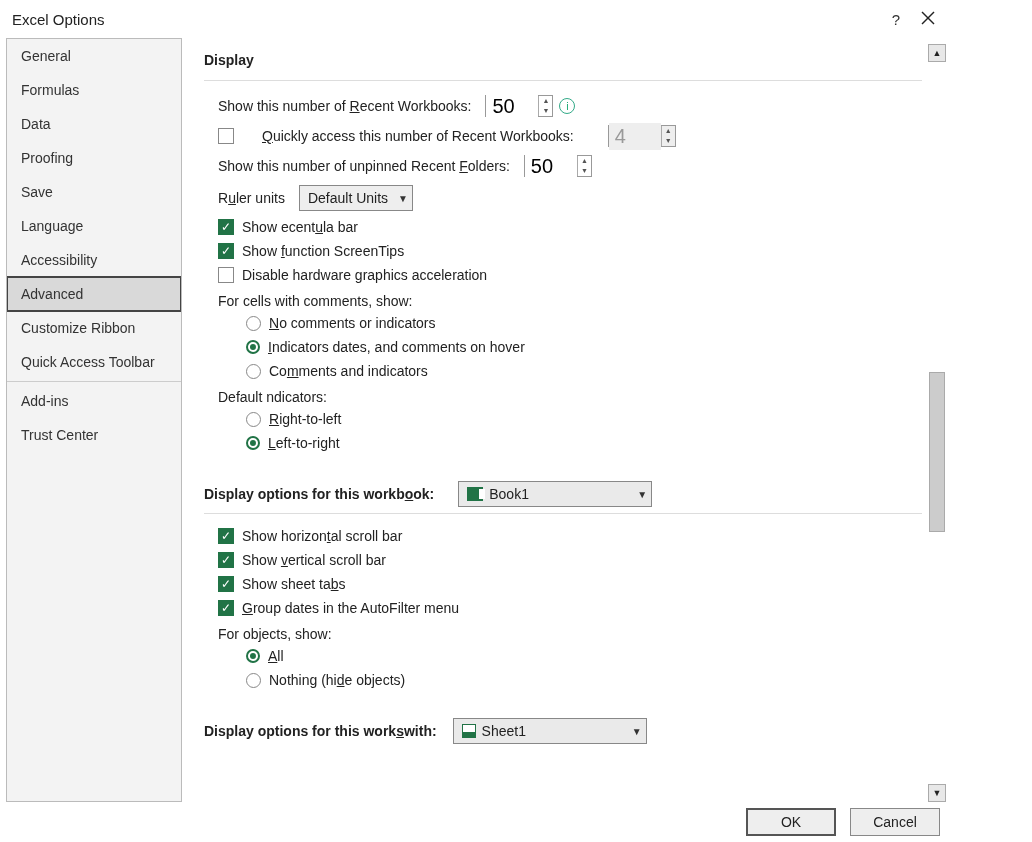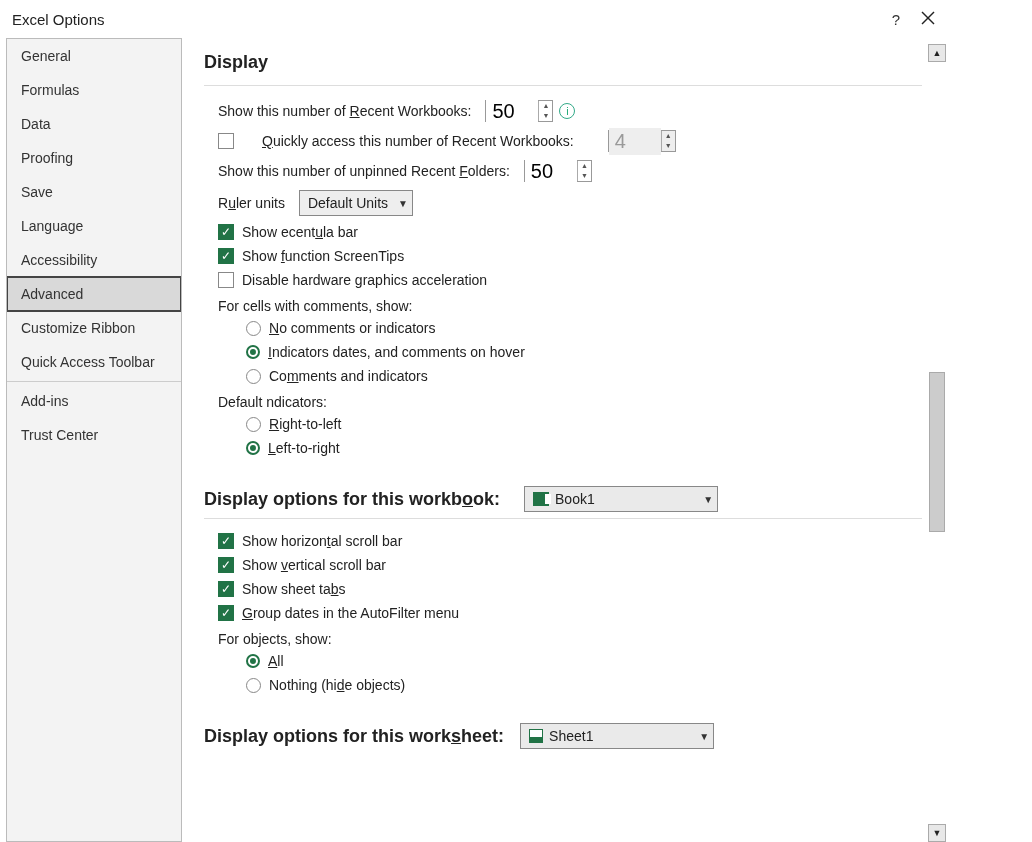--- a/index.html
+++ b/index.html
@@ -13,21 +13,21 @@
   .sidebar { width:176px; border:1px solid #bbb; background:#f3f3f3; overflow:hidden;}
   .sidebar-item { padding:9px 14px; cursor:pointer; color:#333; }
   .sidebar-item.sel { background:#d9d9d9; border:2px solid #444; margin:-1px; padding:8px 13px; }
   .sidebar-sep { border-top:1px solid #ccc; margin:2px 0; }
   .content { flex:1; display:flex; padding:6px 4px 0 22px; min-height:0;}
   .scroll { flex:1; overflow:hidden; position:relative; padding-right:6px; }
   .vscroll { width:18px; display:flex; flex-direction:column; }
   .vscroll .btn { height:18px; border:1px solid #aaa; background:#e8e8e8; display:flex; align-items:center; justify-content:center; font-size:9px; cursor:pointer;}
   .vscroll .track { flex:1; background:transparent; position:relative; }
   .vscroll .thumb { position:absolute; left:1px; right:1px; top:310px; height:160px; background:#ccc; border:1px solid #aaa; cursor:pointer;}
-  .section-title { font-weight:600; font-size:18px; padding:8px 0 10px 0; }
+  .section-title { font-weight:600; font-size:14px; padding:8px 0 10px 0; }
   .hr { border-top:1px solid #ddd; margin:2px 0 10px 0; }
   .row { display:flex; align-items:center; padding:4px 0; }
   .row.label-only { padding:6px 0 2px 0;}
   .indent { padding-left:28px; }
   .spin { display:inline-flex; align-items:center; border:1px solid #999; height:22px; background:#fff; }
   .spin input { border:none; width:52px; padding:2px 6px; font-size:20px; outline:none; }
   .spin .arrows { display:flex; flex-direction:column; width:14px; border-left:1px solid #aaa;}
   .spin .arrows span { height:10px; font-size:7px; line-height:9px; text-align:center; cursor:pointer; color:#555;}
   .spin.disabled { background:#eee; }
   .spin.disabled input { background:#eee; color:#999; }
@@ -237,32 +237,36 @@
           <span><u>A</u><span>ll</span></span>
         </div>
         <div class="row indent" style="padding-left:42px;">
           <span class="radio">
               <span class="dot"></span>
             </span>
           <span><span>Nothing (hi</span><u>d</u><span>e objects)</span></span>
         </div>
 
         <div class="row" style="margin-top:22px;">
-          <span class="section-title" style="padding:0;margin-right:16px;"><span>Display options for this work</span><u>s</u><span>heet:</span></span>
+          <span class="section-title" style="padding:0;margin-right:16px;"><span>Display options for this work</span><u>s</u><span>with:</span></span>
           <span class="select wb">
             <span class="sheet-ico"></span>
             <span style="flex:1">Sheet1</span>
             <span class="caret">▼</span>
           </span>
         </div>
       </div>
 
       <div class="vscroll">
         <div class="btn">▲</div>
         <div class="track">
           <div class="thumb"></div>
         </div>
         <div class="btn">▼</div>
       </div>
     </div>
   </div>
 
+  <div class="footer">
+    <div class="btn-f primary">OK</div>
+    <div class="btn-f">Cancel</div>
+  </div>
 </div>
 
 </body></html>

